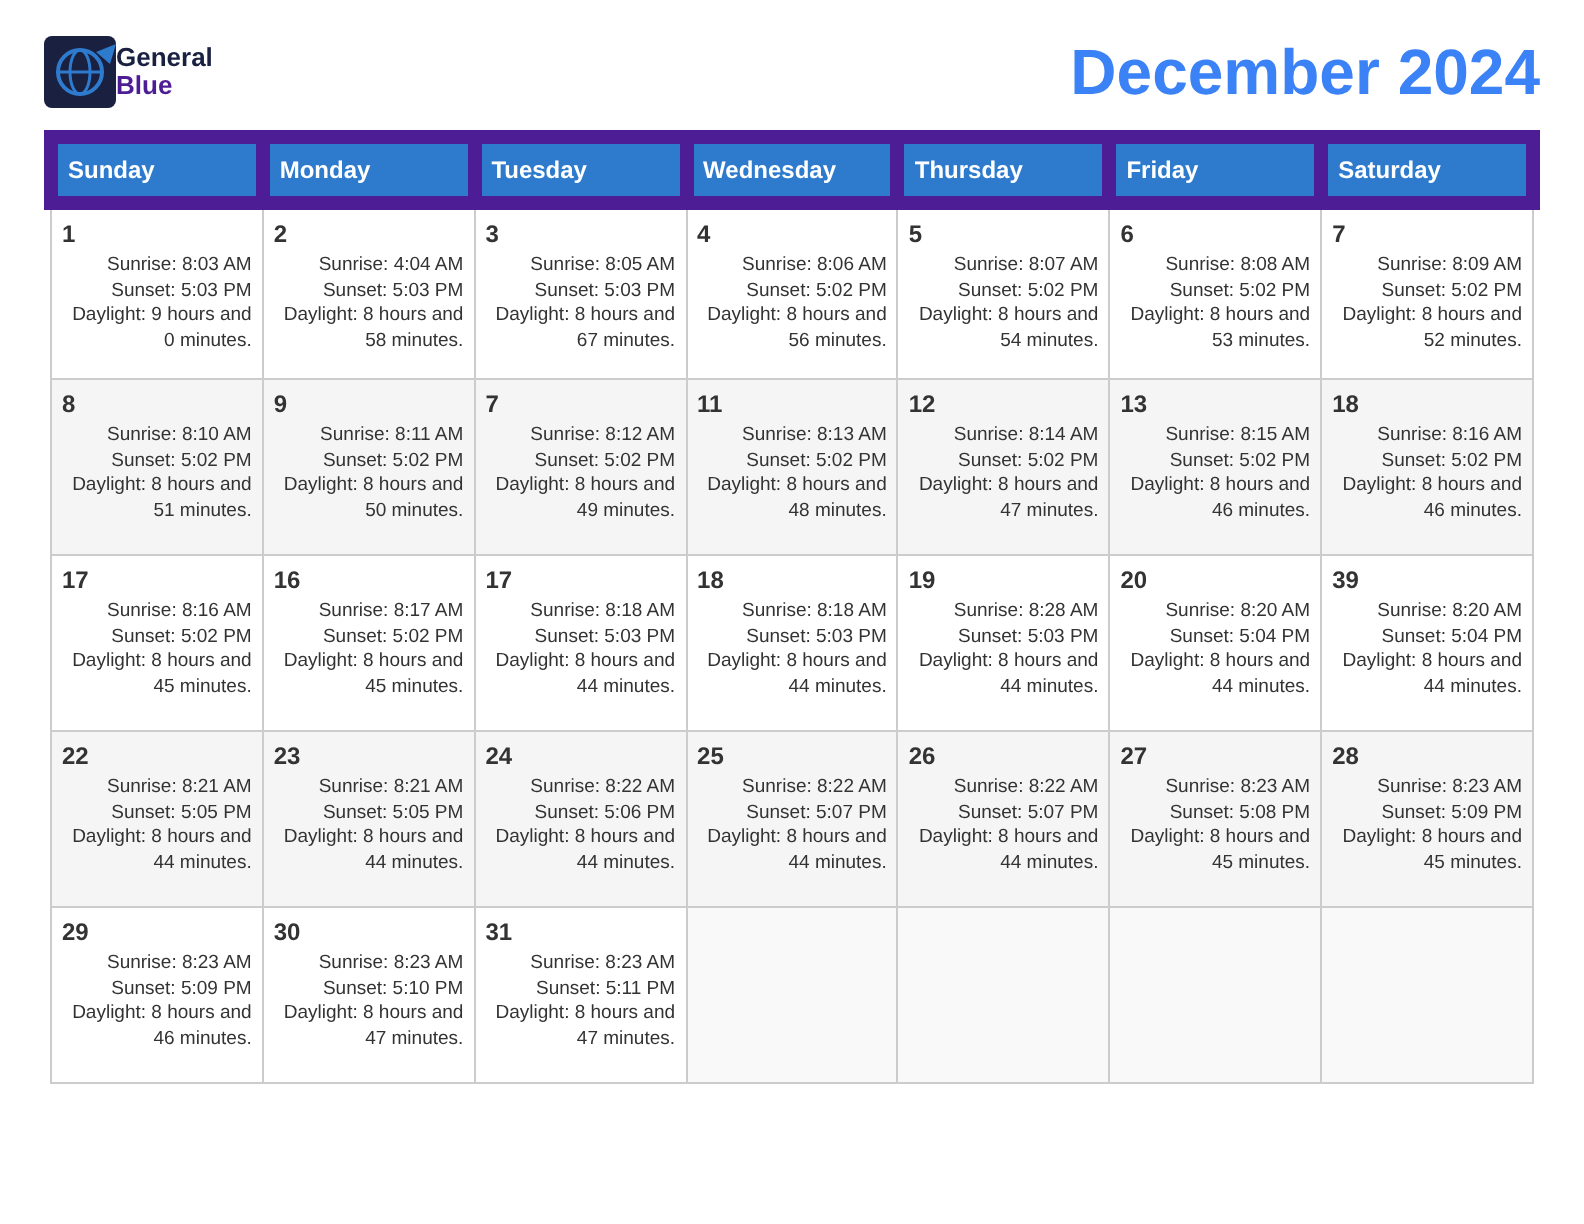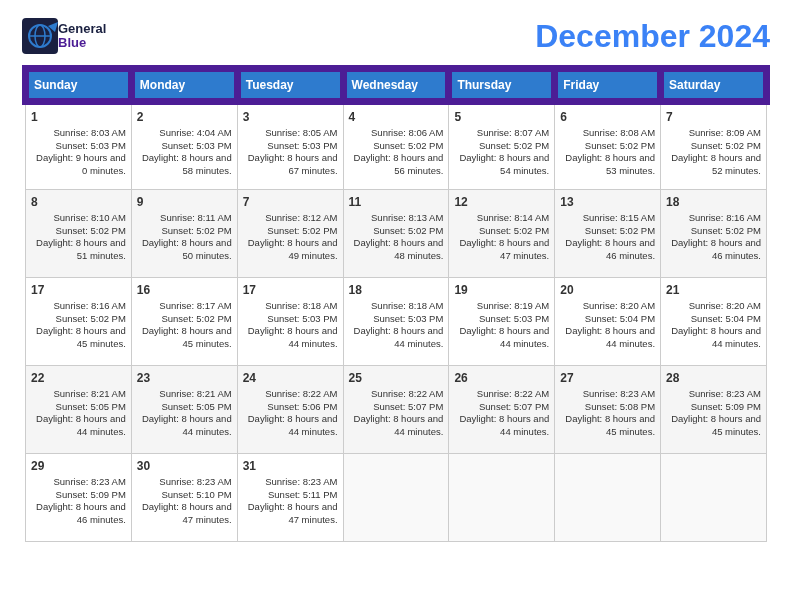--- a/index.html
+++ b/index.html
@@ -265,35 +265,35 @@
           <span class="day-num">18</span>
           <div class="day-info">
             <span>Sunrise: 8:18 AM</span><br>
             <span>Sunset: 5:03 PM</span><br>
             <span>Daylight: 8 hours and 44 minutes.</span>
           </div>
         </td>
           <td>
           <span class="day-num">19</span>
           <div class="day-info">
-            <span>Sunrise: 8:19 AM</span><br>
+            <span>Sunrise: 8:28 AM</span><br>
             <span>Sunset: 5:03 PM</span><br>
             <span>Daylight: 8 hours and 44 minutes.</span>
           </div>
         </td>
           <td>
           <span class="day-num">20</span>
           <div class="day-info">
             <span>Sunrise: 8:20 AM</span><br>
             <span>Sunset: 5:04 PM</span><br>
             <span>Daylight: 8 hours and 44 minutes.</span>
           </div>
         </td>
           <td>
-          <span class="day-num">21</span>
+          <span class="day-num">39</span>
           <div class="day-info">
             <span>Sunrise: 8:20 AM</span><br>
             <span>Sunset: 5:04 PM</span><br>
             <span>Daylight: 8 hours and 44 minutes.</span>
           </div>
         </td>
         </tr>
         <tr>
           <td>
           <span class="day-num">22</span>

